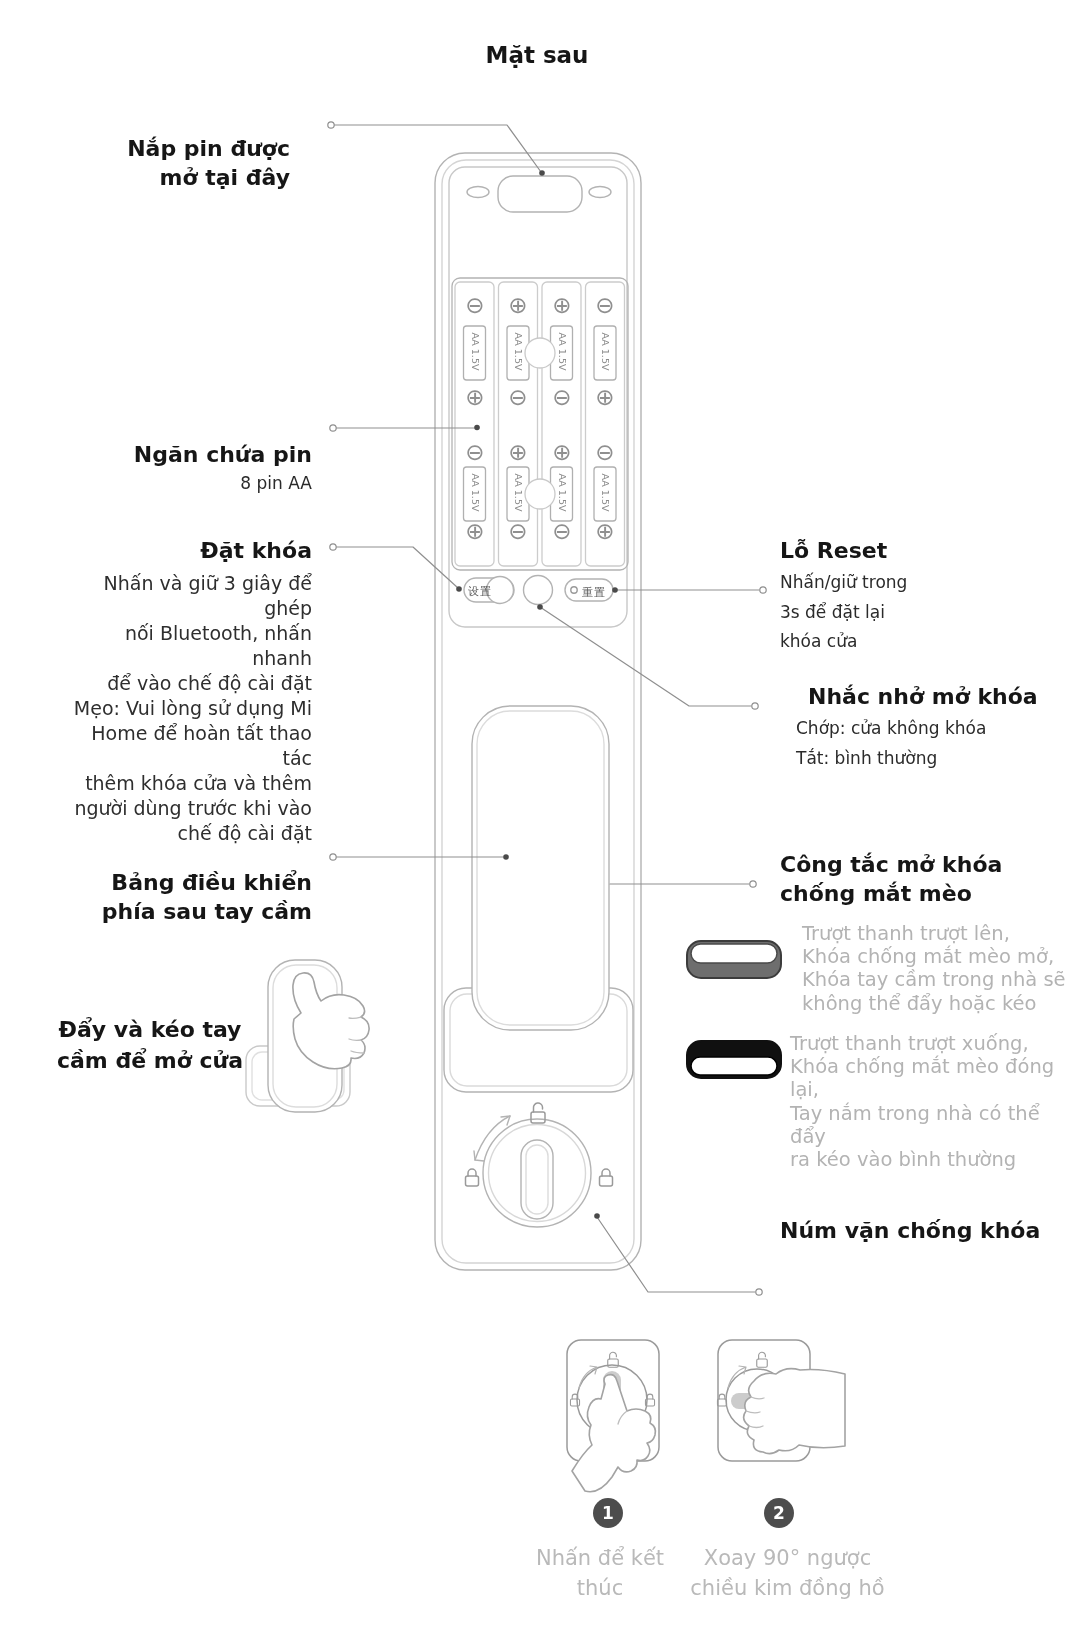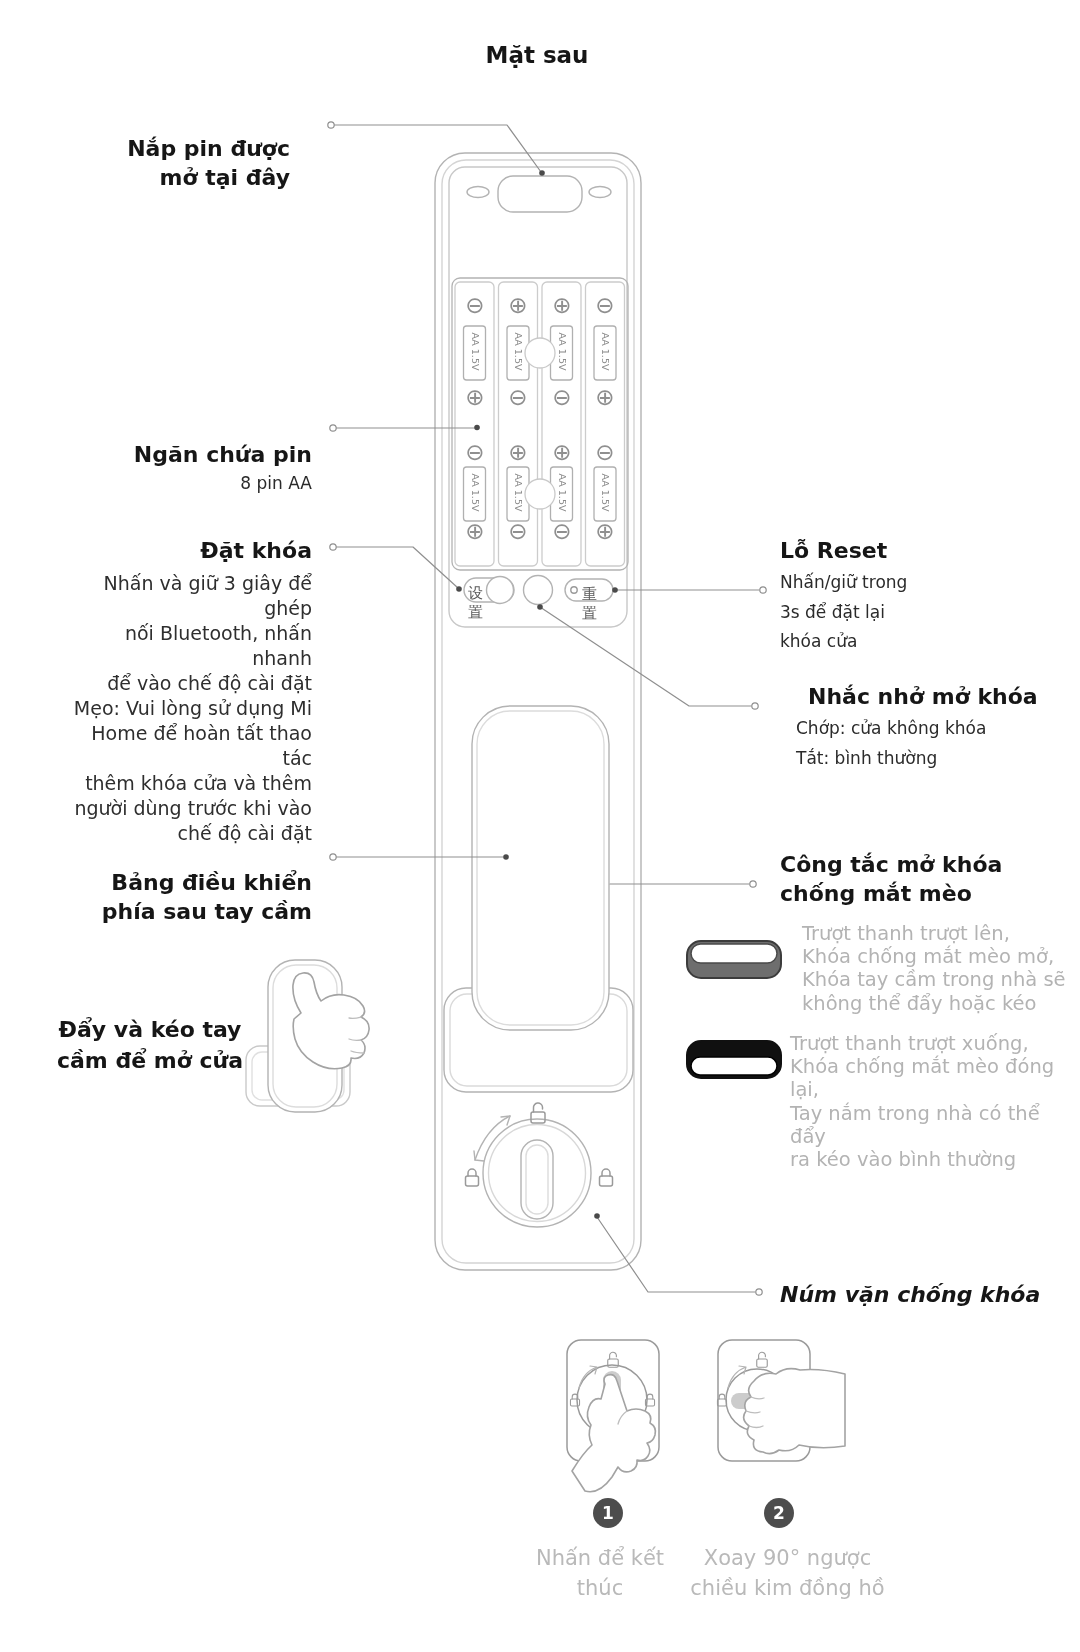--- a/index.html
+++ b/index.html
@@ -10,21 +10,21 @@
   .b{font-weight:bold;color:#161616;}
   .right{text-align:right;margin-top:38px;}
   .center{text-align:center;}
   .ln{display:block;}
   .h22{font-size:22px;line-height:29px;}
   .h20{font-size:23px;line-height:26px;}
   .body21{font-size:17px;line-height:29.5px;color:#2b2b2b;}
   .body19{font-size:19px;line-height:25px;color:#2e2e2e;}
   .gray19{font-size:19.5px;line-height:23.2px;color:#b3b3b3;}
   .gray21{font-size:21px;line-height:30px;color:#b9b9b9;}
-  .cn{font-size:15px;color:#5a5a5a;letter-spacing:1px;}
+  .cn{font-size:11px;color:#5a5a5a;letter-spacing:1px;}
   .batt-label{font-size:9.5px;color:#8a8a8a;transform:rotate(90deg);text-align:center;}
   .pol{font-size:23px;color:#8f8f8f;text-align:center;line-height:24px;
        font-family:"DejaVu Sans",sans-serif;}
   .stepnum{width:30px;height:30px;border-radius:50%;background:#4d4d4d;color:#fff;
            font-size:17px;font-weight:bold;line-height:30px;text-align:center;}
 </style>
 </head>
 <body>
 
 <svg width="1080" height="1652" viewBox="0 0 1080 1652" fill="none" stroke-linecap="round" stroke-linejoin="round">
@@ -242,21 +242,21 @@
   <span class="ln">Khóa chống mắt mèo đóng lại,</span>
   <span class="ln">Tay nắm trong nhà có thể đẩy</span>
   <span class="ln">ra kéo vào bình thường</span>
 </div>
 
 <div class="t b h22 center" style="left:55px;top:1014px;width:190px;line-height:31px;">
   <span class="ln">Đẩy và kéo tay</span>
   <span class="ln">cầm để mở cửa</span>
 </div>
 
-<div class="t b h22" style="left:780px;top:1280px;font-style:italic;">Núm vặn chống khóa</div>
+<div class="t b h22" style="left:780px;top:1216px;">Núm vặn chống khóa</div>
 
 <div class="t stepnum" style="left:593px;top:1498px;">1</div>
 <div class="t stepnum" style="left:764px;top:1498px;">2</div>
 
 <div class="t gray21 center" style="left:525px;top:1543px;width:150px;">
   <span class="ln">Nhấn để kết</span>
   <span class="ln">thúc</span>
 </div>
 <div class="t gray21 center" style="left:685px;top:1543px;width:205px;">
   <span class="ln">Xoay 90° ngược</span>

